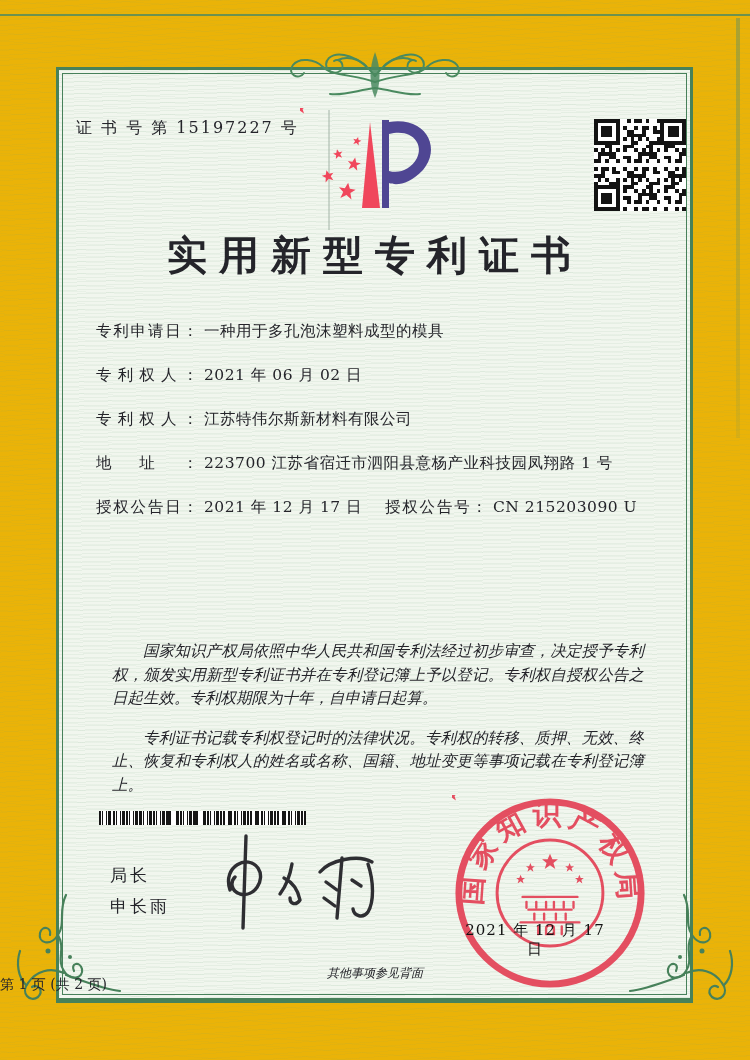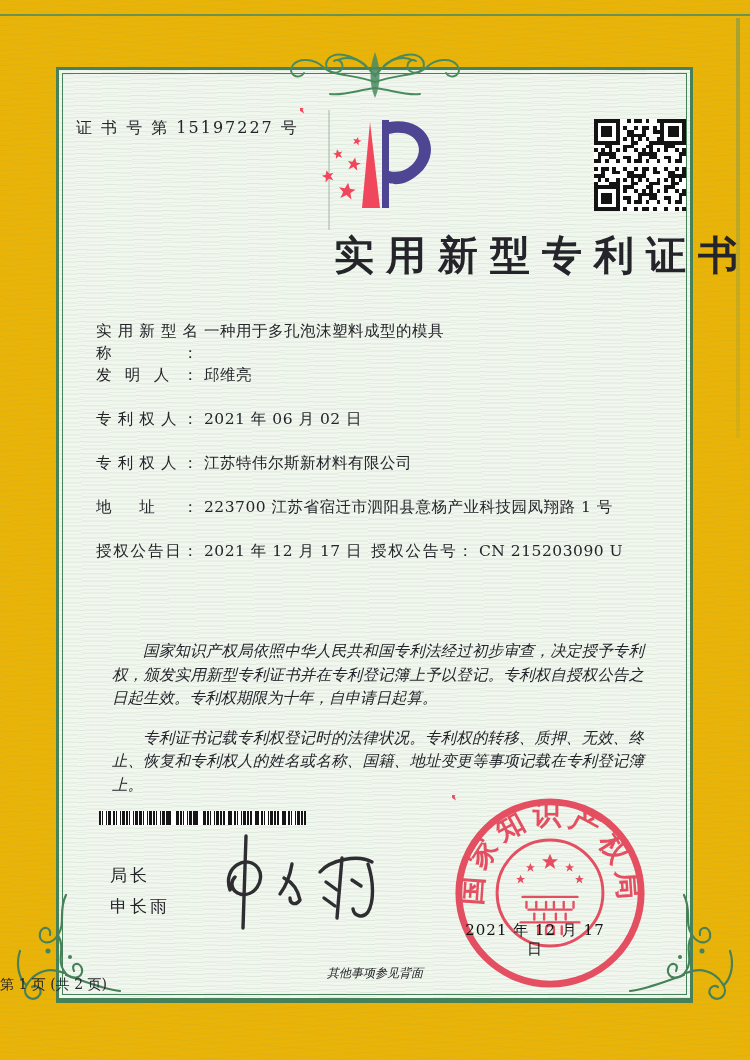--- a/index.html
+++ b/index.html
@@ -18,28 +18,28 @@
         background-image:
           repeating-linear-gradient(178deg, rgba(120,170,130,.10) 0 1px, transparent 1px 4px),
           repeating-linear-gradient(2deg, rgba(120,170,130,.07) 0 1px, transparent 1px 6px);}
   .frame{position:absolute;left:56px;top:67px;width:637px;height:936px;box-sizing:border-box;
         border:3px solid #47815a;border-bottom-width:5px;}
   .frame::after{content:"";position:absolute;inset:3px;border:1px solid #47815a;}
   .ornament{position:absolute;z-index:3;}
   .cert-no{position:absolute;left:76px;top:118px;font-size:16px;letter-spacing:2px;z-index:4;}
   .logo{position:absolute;left:300px;top:108px;width:180px;height:124px;z-index:4;}
   .qr{position:absolute;left:594px;top:119px;width:92px;height:92px;background:#fff;z-index:4;}
-  .title{position:absolute;left:0;top:228px;width:750px;text-align:right;
+  .title{position:absolute;left:0;top:228px;width:750px;text-align:center;
         font-size:40px;font-weight:700;letter-spacing:12px;z-index:4;}
   .fields{position:absolute;left:96px;top:320px;width:566px;z-index:4;font-size:15.5px;}
   .frow{position:relative;height:44px;line-height:22px;}
   .flabel{display:inline-block;width:102px;text-align:justify;text-align-last:justify;
         vertical-align:top;margin-right:6px;}
   .fvalue{letter-spacing:.5px;margin-top:40px;}
-  .grant-no-pair{position:absolute;left:275px;top:0;}
+  .grant-no-pair{position:absolute;left:289px;top:0;}
   .paras{position:absolute;left:96px;top:624px;width:564px;z-index:4;
         font-size:15.5px;line-height:23.5px;text-align:justify;font-style:italic;}
   .paras p{margin:16px;text-indent:2em;}
   .barcode{position:absolute;left:99px;top:811px;width:207px;height:14px;z-index:4;
         background:repeating-linear-gradient(90deg,
           #161616 0 2px,#fff 2px 3px,#161616 3px 4px,#fff 4px 7px,
           #161616 7px 8px,#fff 8px 9px,#161616 9px 12px,#fff 12px 13.5px);}
   .signer{position:absolute;left:110px;top:860px;z-index:4;font-size:17px;letter-spacing:3px;line-height:31px;}
   .signature{position:absolute;left:200px;top:828px;width:200px;height:108px;z-index:4;}
   .seal{position:absolute;left:452px;top:795px;width:196px;height:196px;z-index:5;opacity:.9;}
@@ -403,24 +403,21 @@
         <rect x="19" y="24" width="1" height="1" fill="#131313"></rect>
         <rect x="22" y="24" width="1" height="1" fill="#131313"></rect>
         <rect x="24" y="24" width="1" height="1" fill="#131313"></rect>
       </svg>
   </div>
 
   <div class="title">实用新型专利证书</div>
 
   <div class="fields">
     <div class="frow">
-      <span class="flabel">实用新型名称：</span><span class="fvalue">一种用于多孔泡沫塑料成型的模具</span>
-    </div>
-    <div class="frow">
-      <span class="flabel">发明人：</span><span class="fvalue">邱维亮</span>
+      <span class="flabel">专利申请日：</span><span class="fvalue">一种用于多孔泡沫塑料成型的模具</span>
     </div>
     <div class="frow">
       <span class="flabel">专利权人：</span><span class="fvalue">2021 年 06 月 02 日</span>
     </div>
     <div class="frow">
       <span class="flabel">专利权人：</span><span class="fvalue">江苏特伟尔斯新材料有限公司</span>
     </div>
     <div class="frow">
       <span class="flabel">地址：</span><span class="fvalue">223700 江苏省宿迁市泗阳县意杨产业科技园凤翔路 1 号</span>
     </div>

